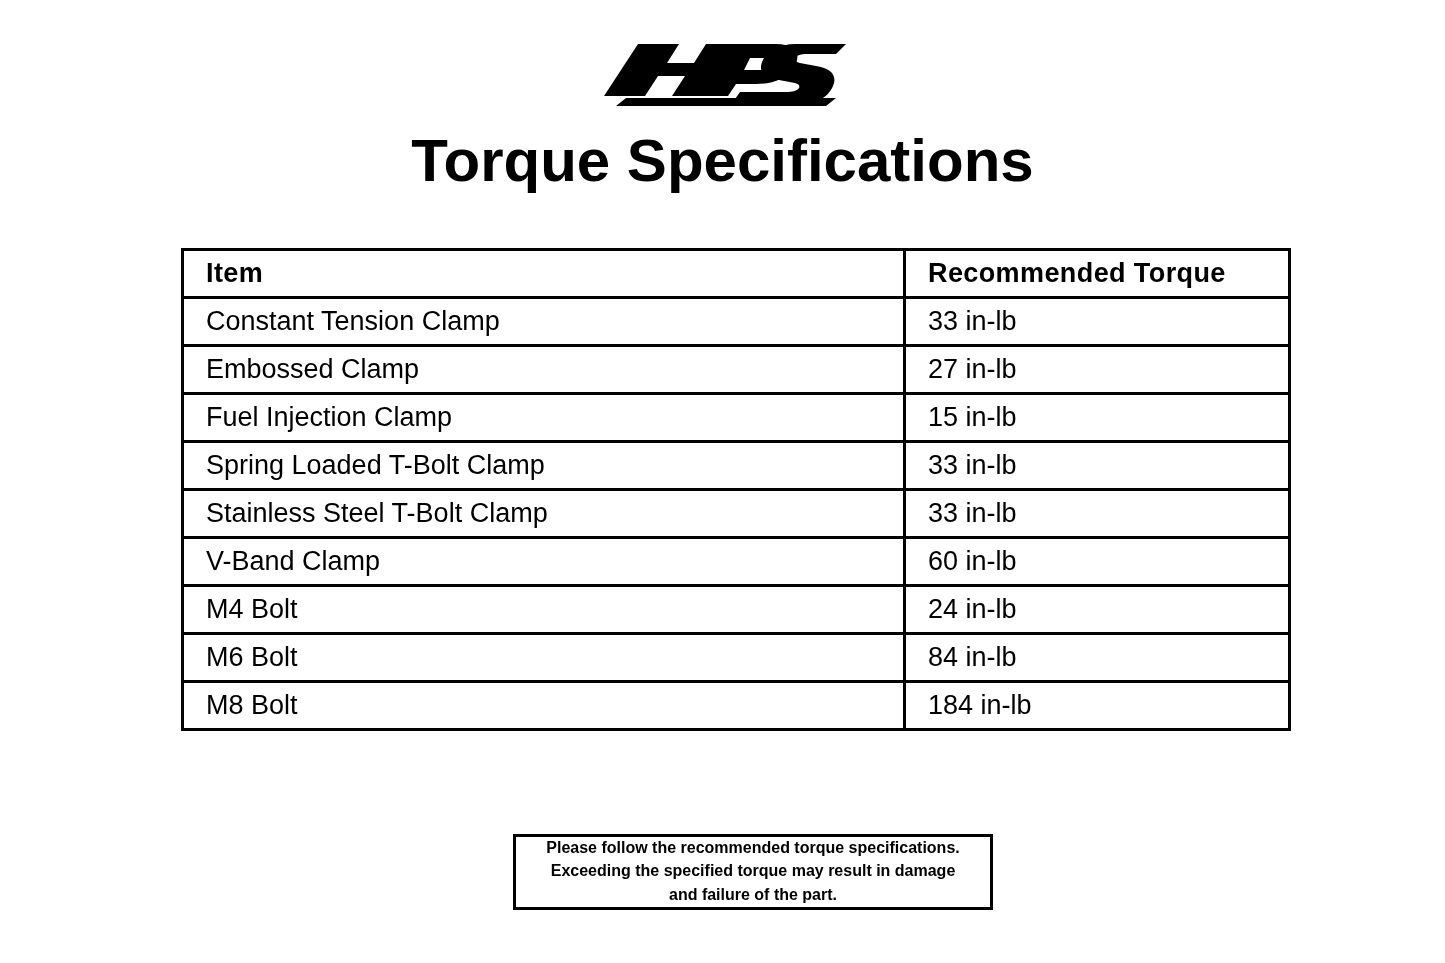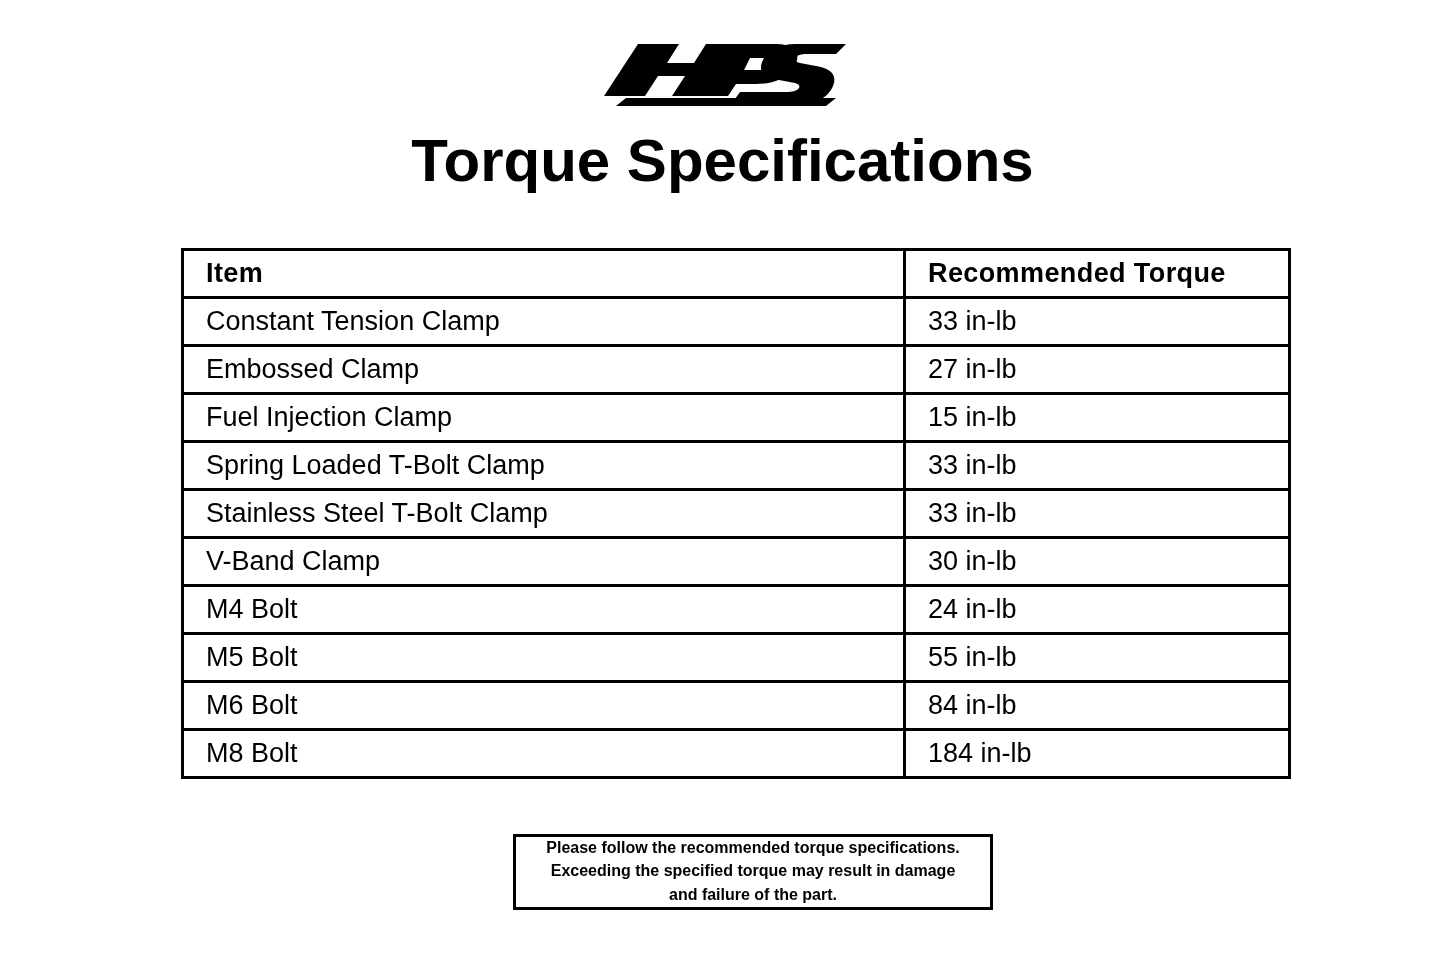--- a/index.html
+++ b/index.html
@@ -169,29 +169,25 @@
       <tr>
         <td class="item-cell">Spring Loaded T-Bolt Clamp</td>
         <td class="torque-cell">33 in-lb</td>
       </tr>
       <tr>
         <td class="item-cell">Stainless Steel T-Bolt Clamp</td>
         <td class="torque-cell">33 in-lb</td>
       </tr>
       <tr>
         <td class="item-cell">V-Band Clamp</td>
-        <td class="torque-cell">30 in-lb</td>
+        <td class="torque-cell">60 in-lb</td>
       </tr>
       <tr>
         <td class="item-cell">M4 Bolt</td>
         <td class="torque-cell">24 in-lb</td>
-      </tr>
-      <tr>
-        <td class="item-cell">M5 Bolt</td>
-        <td class="torque-cell">55 in-lb</td>
       </tr>
       <tr>
         <td class="item-cell">M6 Bolt</td>
         <td class="torque-cell">84 in-lb</td>
       </tr>
       <tr>
         <td class="item-cell">M8 Bolt</td>
         <td class="torque-cell">184 in-lb</td>
       </tr>
     </tbody>

